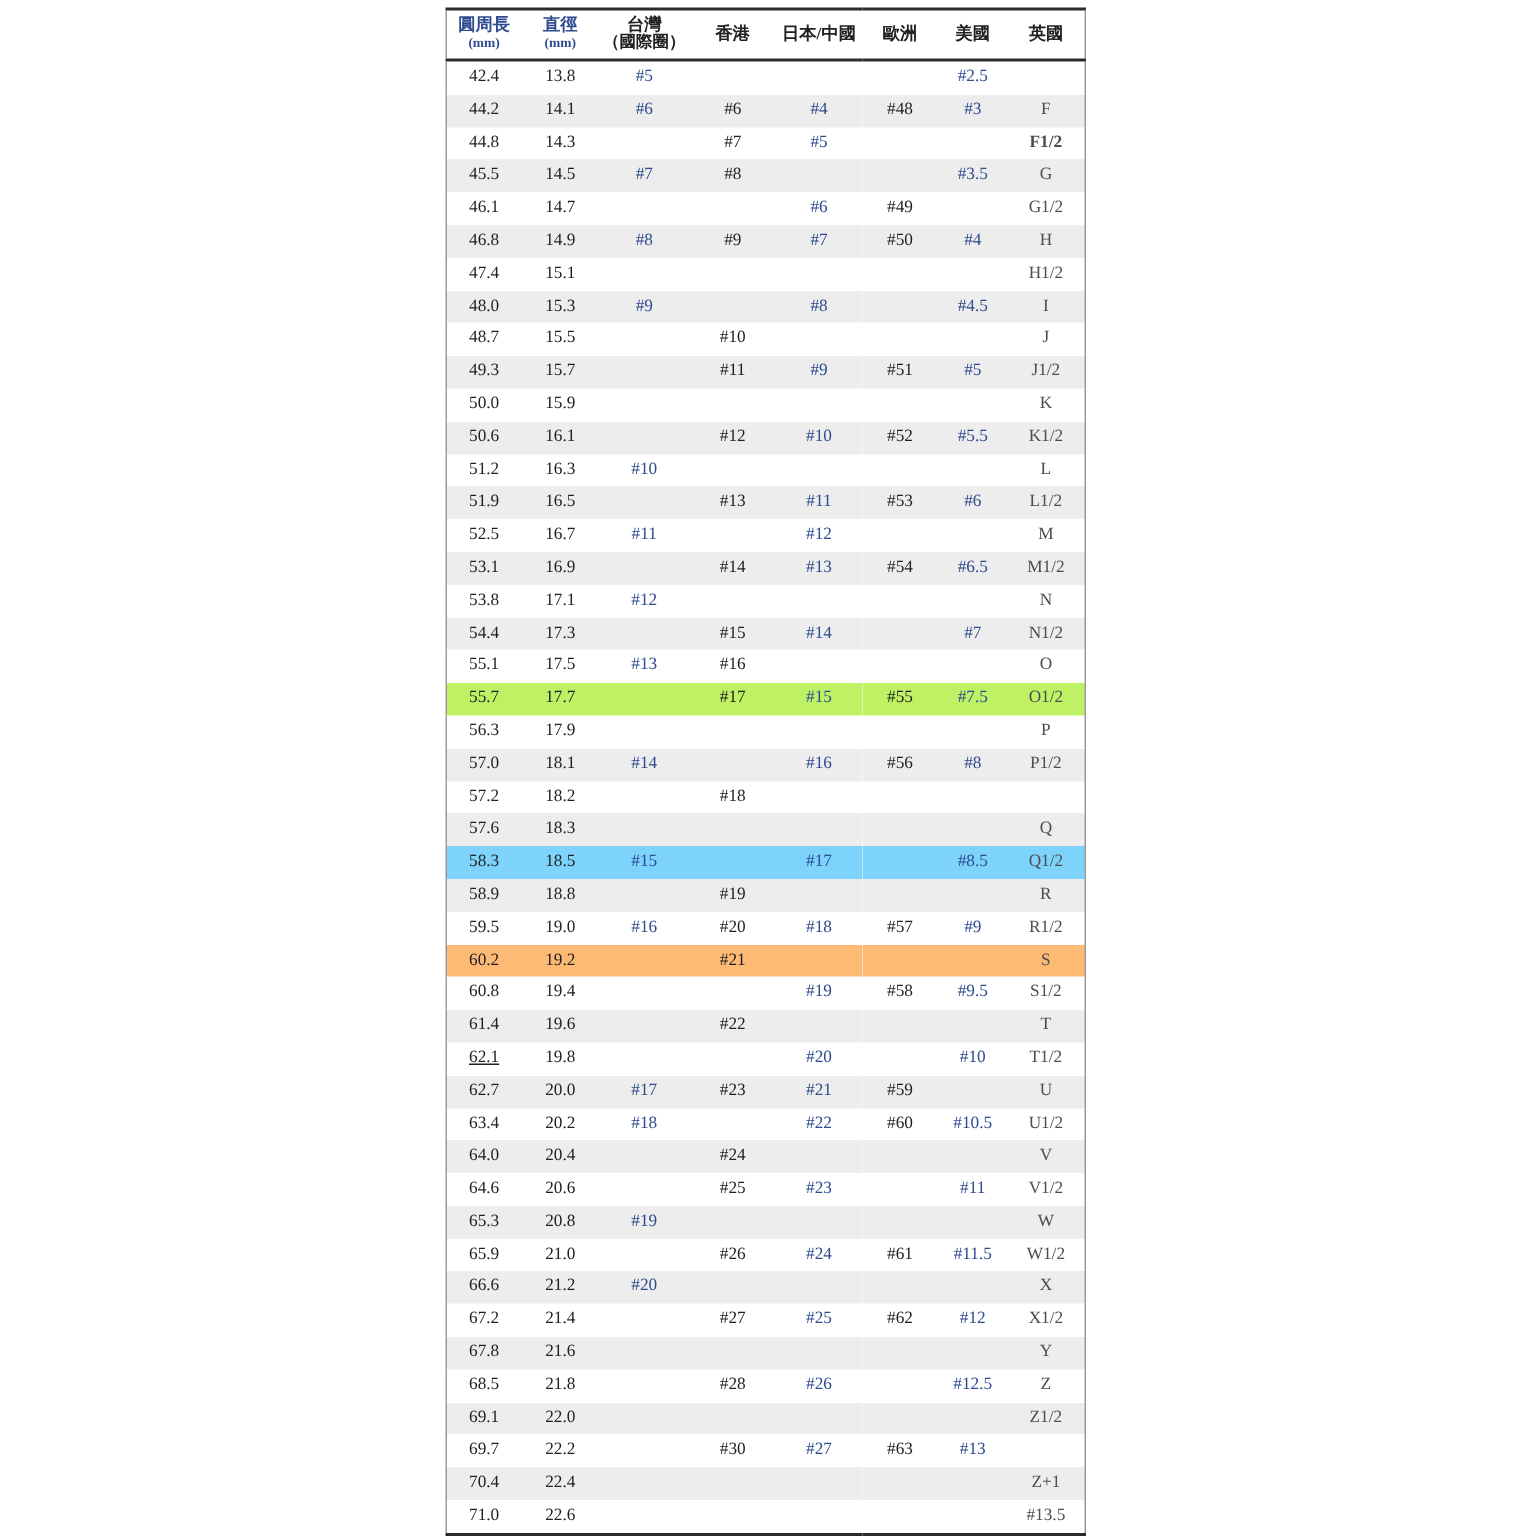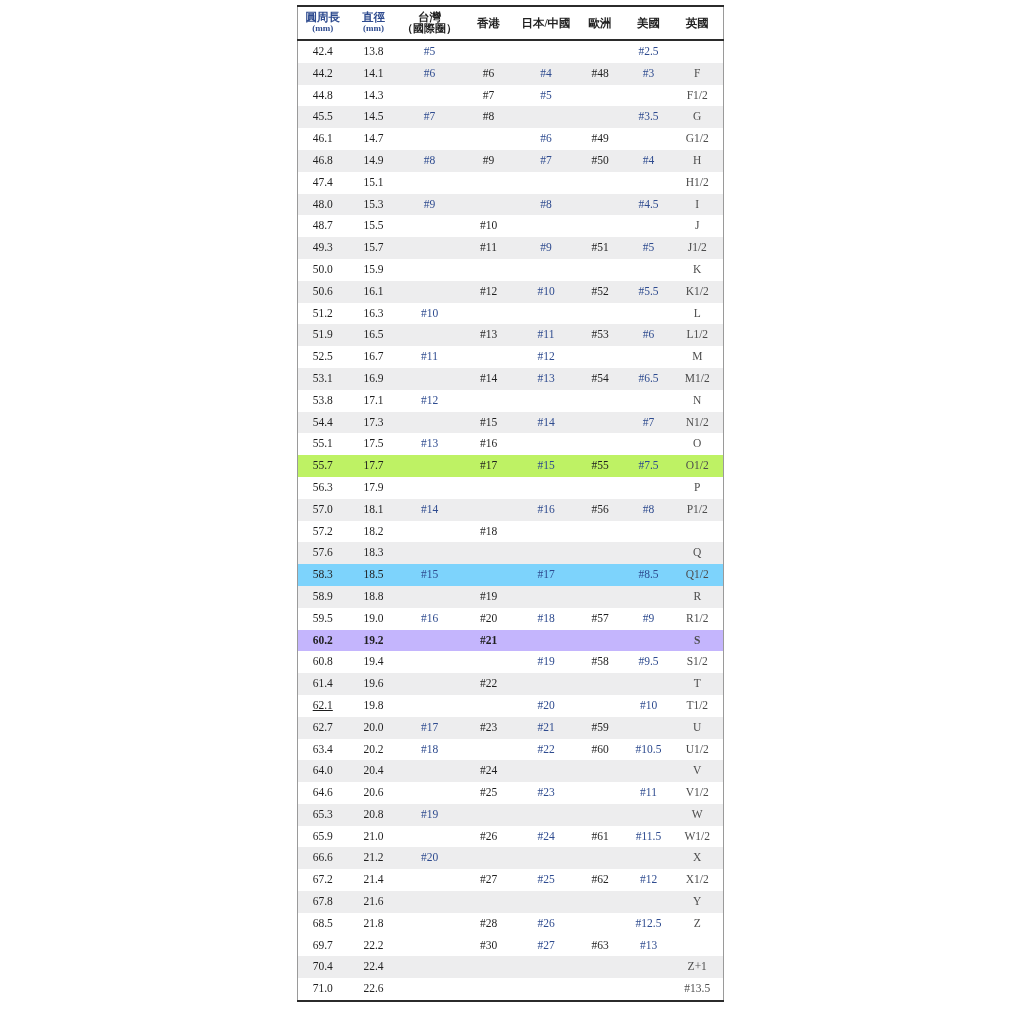--- a/index.html
+++ b/index.html
@@ -118,21 +118,21 @@
             <td style="color: rgb(77, 77, 77);">F</td>
           </tr>
           <tr style="background: rgb(255, 255, 255);">
             <td style="color: rgb(31, 31, 31);">44.8</td>
             <td style="color: rgb(31, 31, 31);">14.3</td>
             <td style="color: rgb(46, 75, 143);"></td>
             <td style="color: rgb(31, 31, 31);">#7</td>
             <td style="color: rgb(46, 75, 143);">#5</td>
             <td style="color: rgb(31, 31, 31);"></td>
             <td style="color: rgb(46, 75, 143);"></td>
-            <td style="color: rgb(77, 77, 77);">F1/2</td>
+            <td style="color: rgb(77, 77, 77); font-weight: bold;">F1/2</td>
           </tr>
           <tr style="background: rgb(237, 237, 238);">
             <td style="color: rgb(31, 31, 31);">45.5</td>
             <td style="color: rgb(31, 31, 31);">14.5</td>
             <td style="color: rgb(46, 75, 143);">#7</td>
             <td style="color: rgb(31, 31, 31);">#8</td>
             <td style="color: rgb(46, 75, 143);"></td>
             <td style="color: rgb(31, 31, 31);"></td>
             <td style="color: rgb(46, 75, 143);">#3.5</td>
             <td style="color: rgb(77, 77, 77);">G</td>
@@ -360,21 +360,21 @@
           <tr style="background: rgb(255, 255, 255);">
             <td style="color: rgb(31, 31, 31);">59.5</td>
             <td style="color: rgb(31, 31, 31);">19.0</td>
             <td style="color: rgb(46, 75, 143);">#16</td>
             <td style="color: rgb(31, 31, 31);">#20</td>
             <td style="color: rgb(46, 75, 143);">#18</td>
             <td style="color: rgb(31, 31, 31);">#57</td>
             <td style="color: rgb(46, 75, 143);">#9</td>
             <td style="color: rgb(77, 77, 77);">R1/2</td>
           </tr>
-          <tr style="background: #c4b5fd; font-weight: bold;">
+          <tr style="background: #fdba74;">
             <td style="color: rgb(31, 31, 31);">60.2</td>
             <td style="color: rgb(31, 31, 31);">19.2</td>
             <td style="color: rgb(46, 75, 143);"></td>
             <td style="color: rgb(31, 31, 31);">#21</td>
             <td style="color: rgb(46, 75, 143);"></td>
             <td style="color: rgb(31, 31, 31);"></td>
             <td style="color: rgb(46, 75, 143);"></td>
             <td style="color: rgb(77, 77, 77);">S</td>
           </tr>
           <tr style="background: rgb(255, 255, 255);">
@@ -500,20 +500,30 @@
           <tr style="background: rgb(255, 255, 255);">
             <td style="color: rgb(31, 31, 31);">68.5</td>
             <td style="color: rgb(31, 31, 31);">21.8</td>
             <td style="color: rgb(46, 75, 143);"></td>
             <td style="color: rgb(31, 31, 31);">#28</td>
             <td style="color: rgb(46, 75, 143);">#26</td>
             <td style="color: rgb(31, 31, 31);"></td>
             <td style="color: rgb(46, 75, 143);">#12.5</td>
             <td style="color: rgb(77, 77, 77);">Z</td>
           </tr>
+          <tr style="background: rgb(237, 237, 238);">
+            <td style="color: rgb(31, 31, 31);">69.1</td>
+            <td style="color: rgb(31, 31, 31);">22.0</td>
+            <td style="color: rgb(46, 75, 143);"></td>
+            <td style="color: rgb(31, 31, 31);"></td>
+            <td style="color: rgb(46, 75, 143);"></td>
+            <td style="color: rgb(31, 31, 31);"></td>
+            <td style="color: rgb(46, 75, 143);"></td>
+            <td style="color: rgb(77, 77, 77);">Z1/2</td>
+          </tr>
           <tr style="background: rgb(255, 255, 255);">
             <td style="color: rgb(31, 31, 31);">69.7</td>
             <td style="color: rgb(31, 31, 31);">22.2</td>
             <td style="color: rgb(46, 75, 143);"></td>
             <td style="color: rgb(31, 31, 31);">#30</td>
             <td style="color: rgb(46, 75, 143);">#27</td>
             <td style="color: rgb(31, 31, 31);">#63</td>
             <td style="color: rgb(46, 75, 143);">#13</td>
             <td style="color: rgb(77, 77, 77);"></td>
           </tr>

